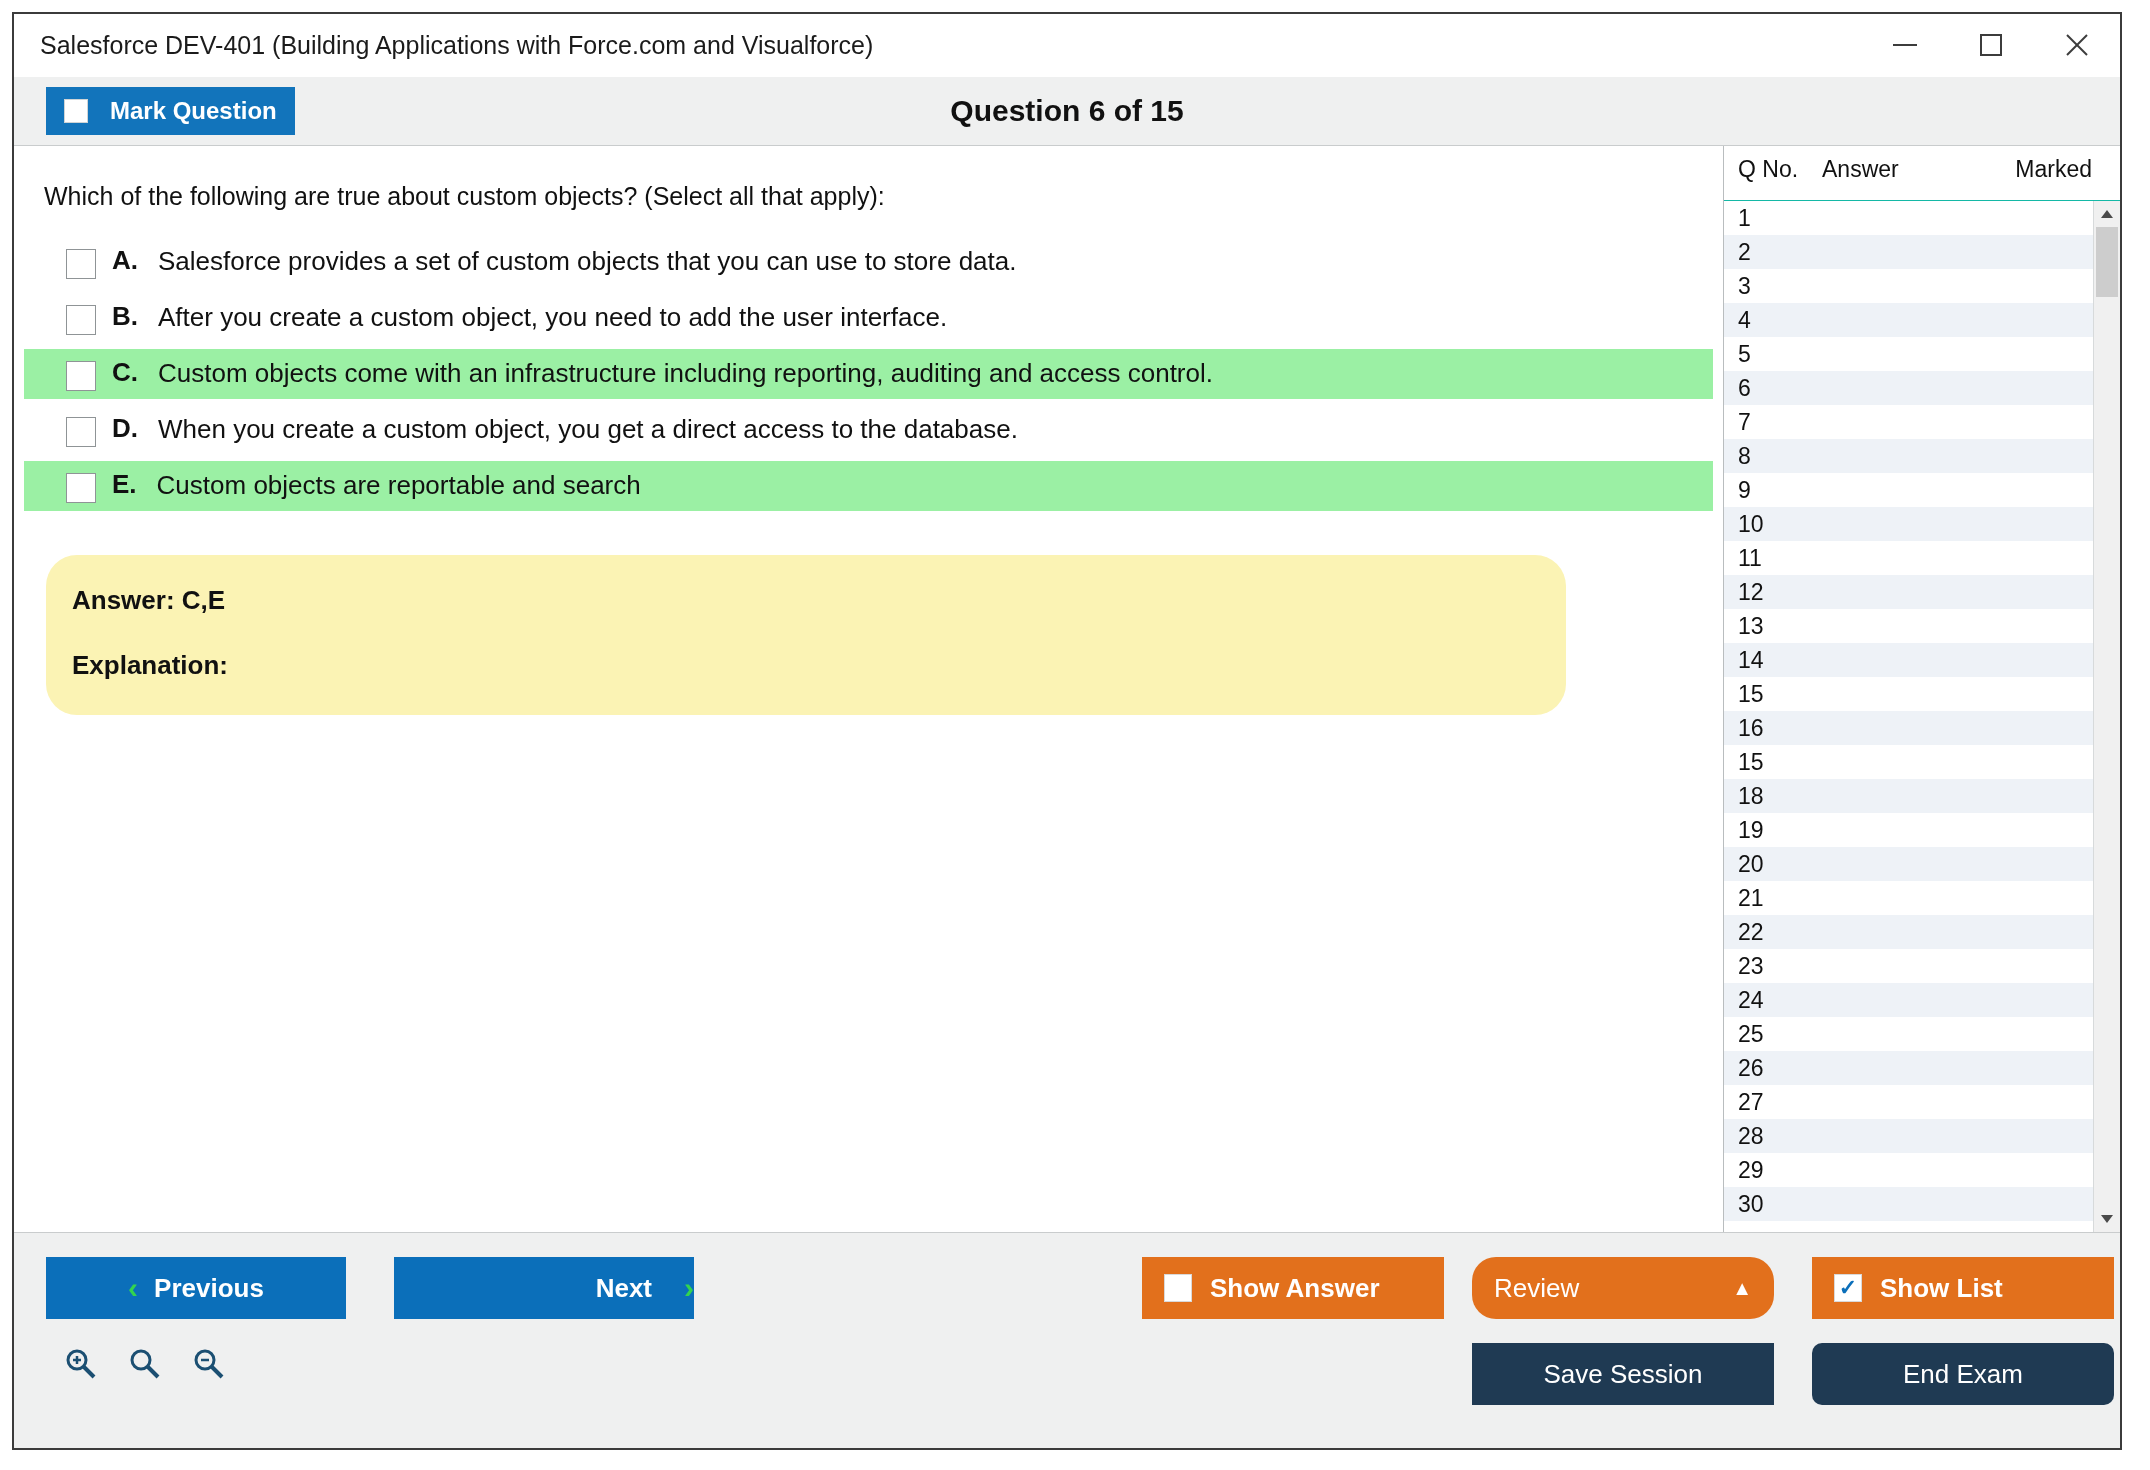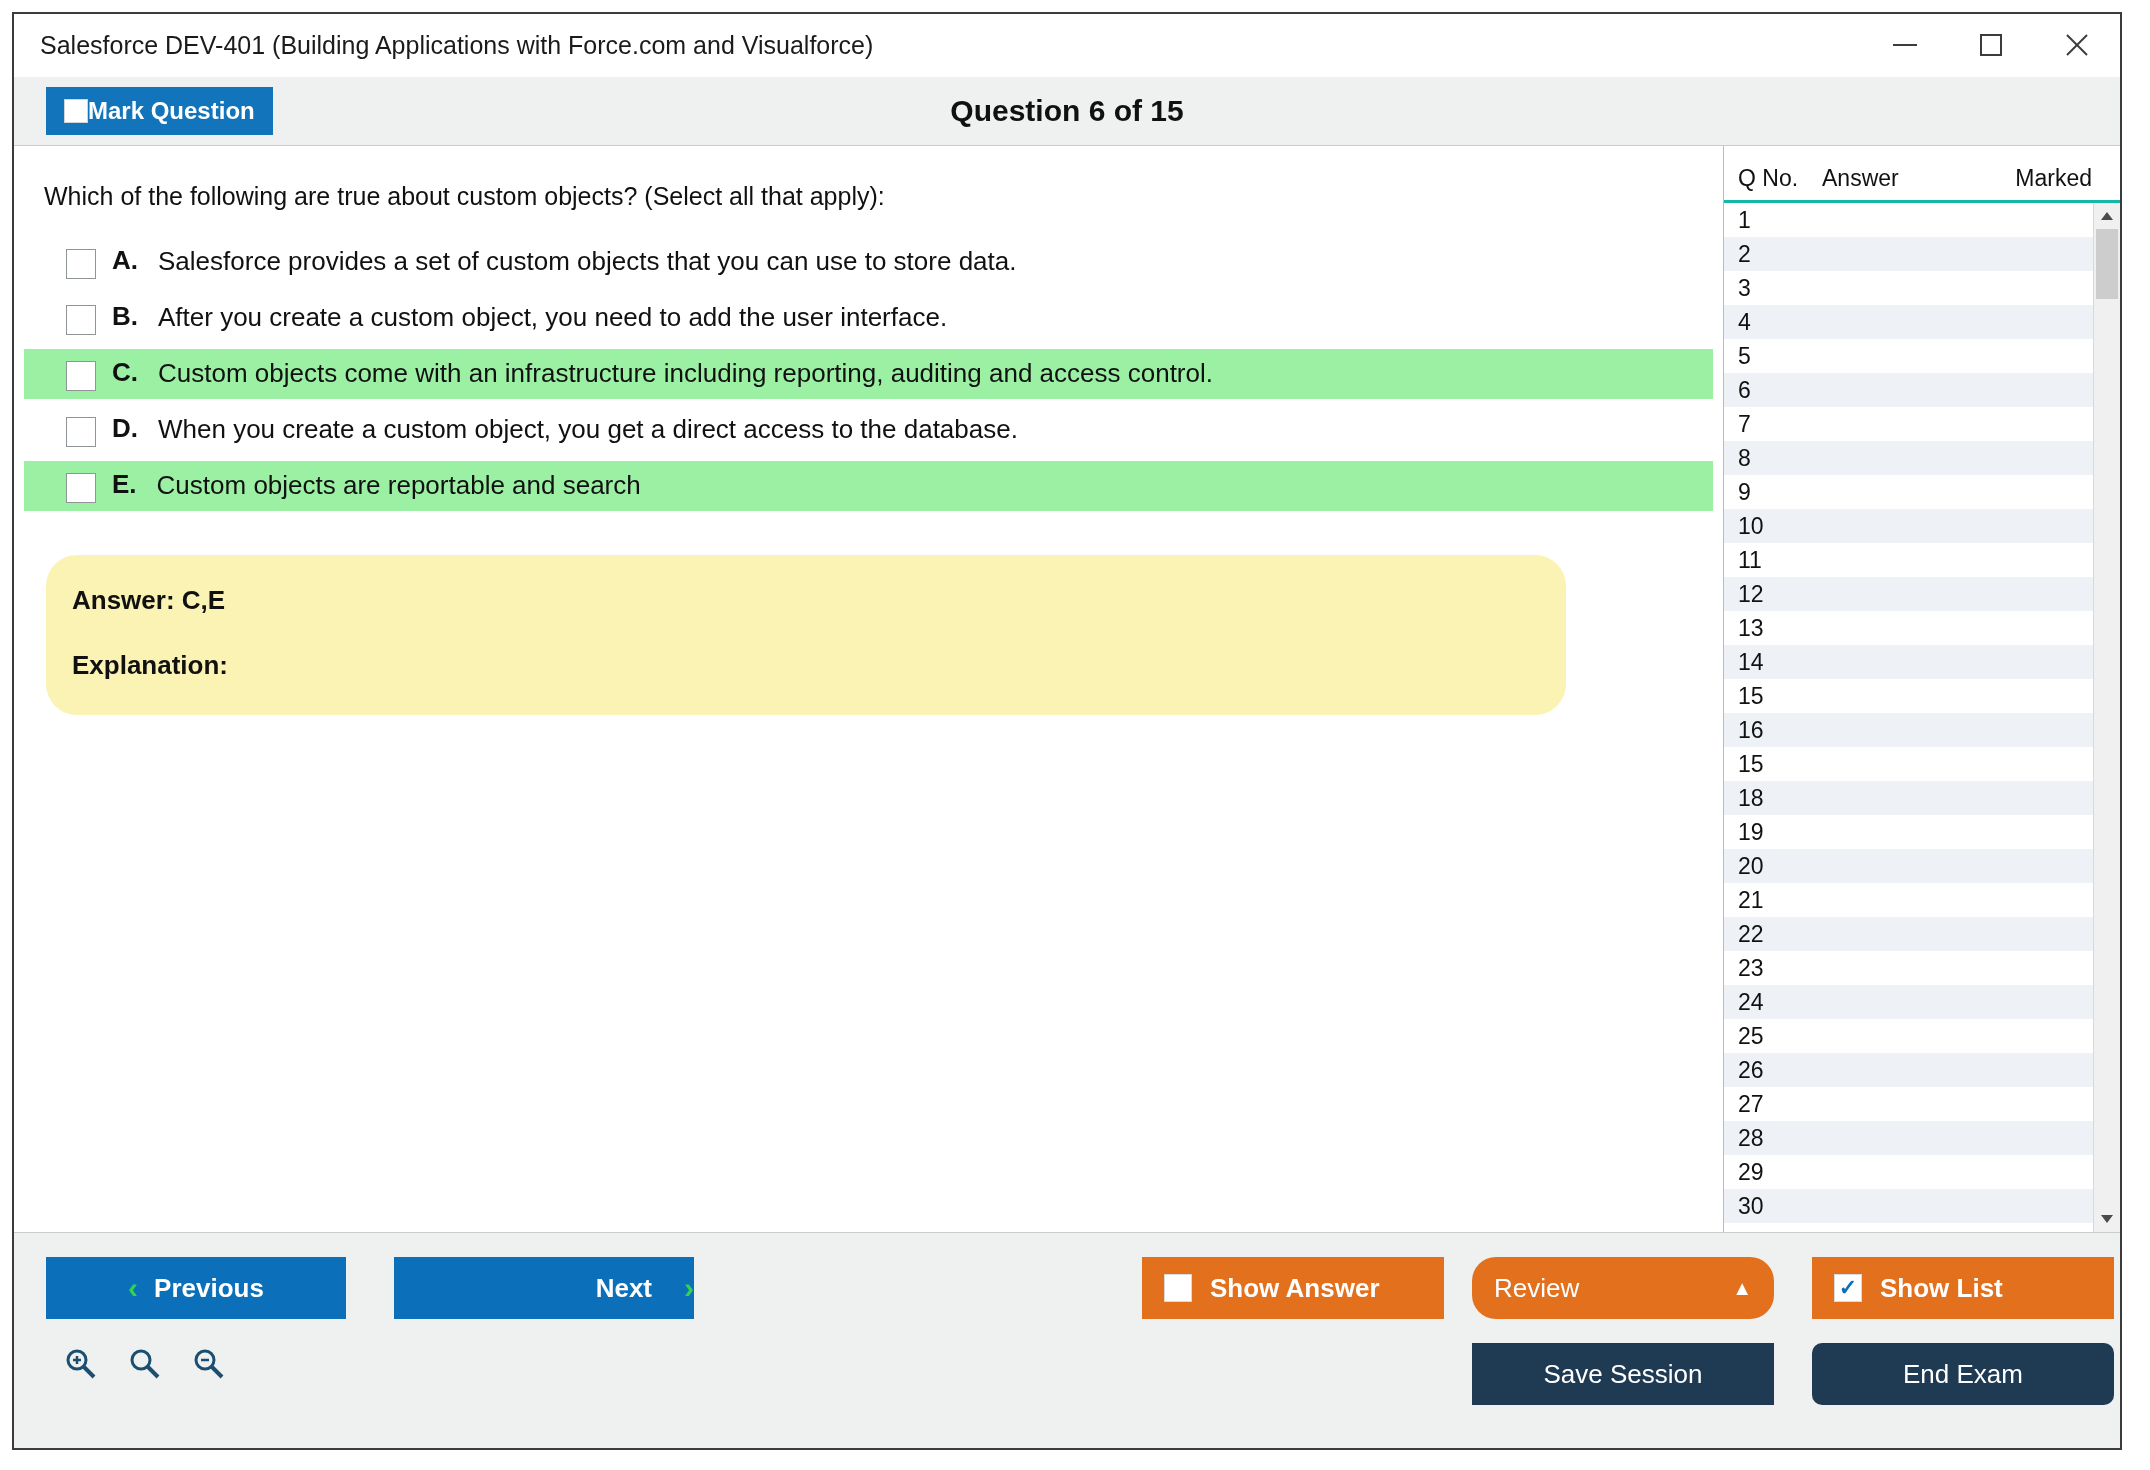--- a/index.html
+++ b/index.html
@@ -63,21 +63,21 @@
   .mark-question {
     margin-left: 32px;
     background: #1274bb;
     color: #ffffff;
     font-size: 24px;
     font-weight: bold;
     height: 48px;
     display: flex;
     align-items: center;
     padding: 0 18px;
-    gap: 0;
+    gap: 22px;
   }
   .mq-box {
     width: 22px;
     height: 22px;
     background: #ffffff;
     border: 1px solid #cfd4d6;
     display: block;
   }
   .question-counter {
     position: absolute;
@@ -156,24 +156,23 @@
     flex: 0 0 396px;
     border-left: 1px solid #b9bdbf;
     display: flex;
     flex-direction: column;
     background: #ffffff;
     min-width: 0;
   }
   .rp-header {
     flex: 0 0 44px;
     display: flex;
-    align-items: center;
     font-size: 23px;
     color: #111111;
-    border-bottom: 3px solid #14b8a6;
+    border-bottom: 1px solid #14b8a6;
     padding-top: 10px;
   }
   .rp-header .c1 { width: 84px; padding-left: 14px; }
   .rp-header .c2 { width: 150px; }
   .rp-header .c3 { flex: 1 1 auto; text-align: right; padding-right: 28px; }
   .rp-listwrap {
     flex: 1 1 auto;
     display: flex;
     min-height: 0;
   }

